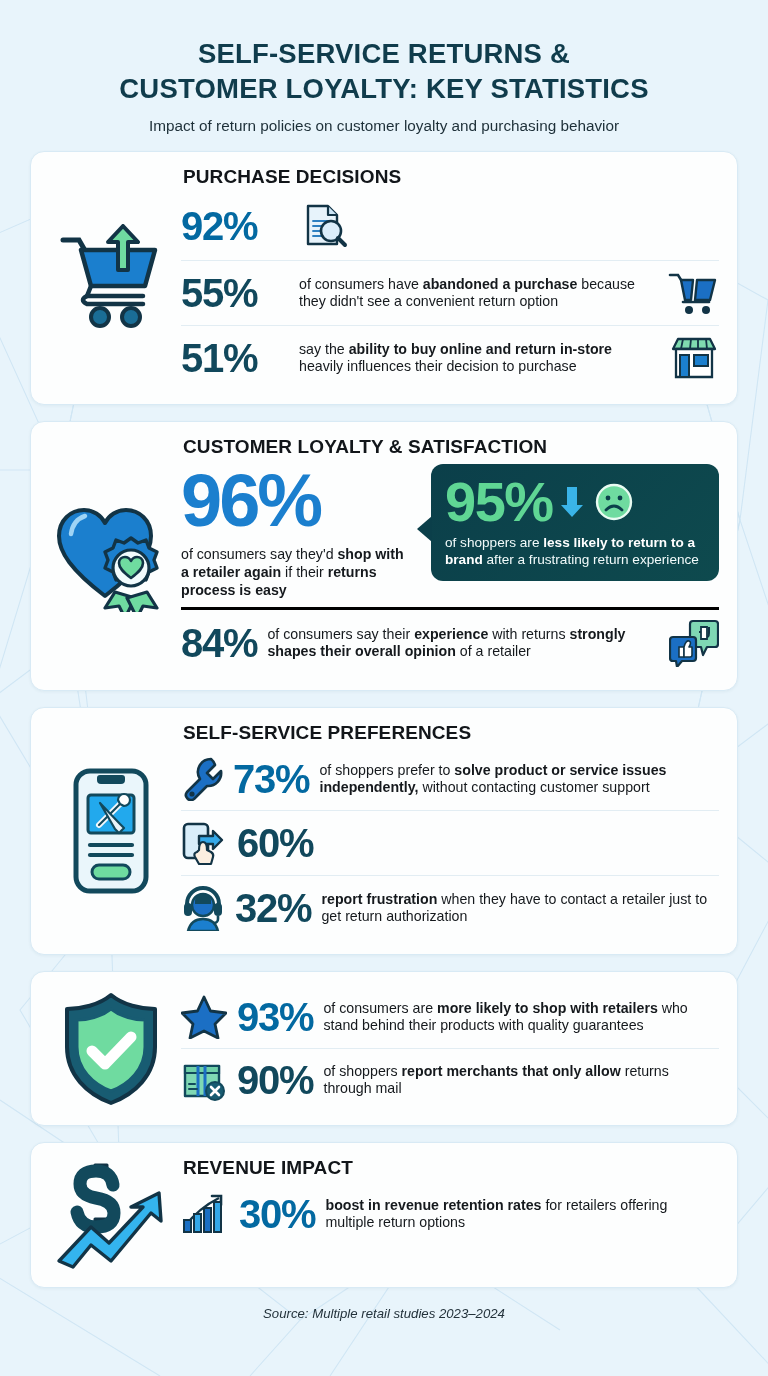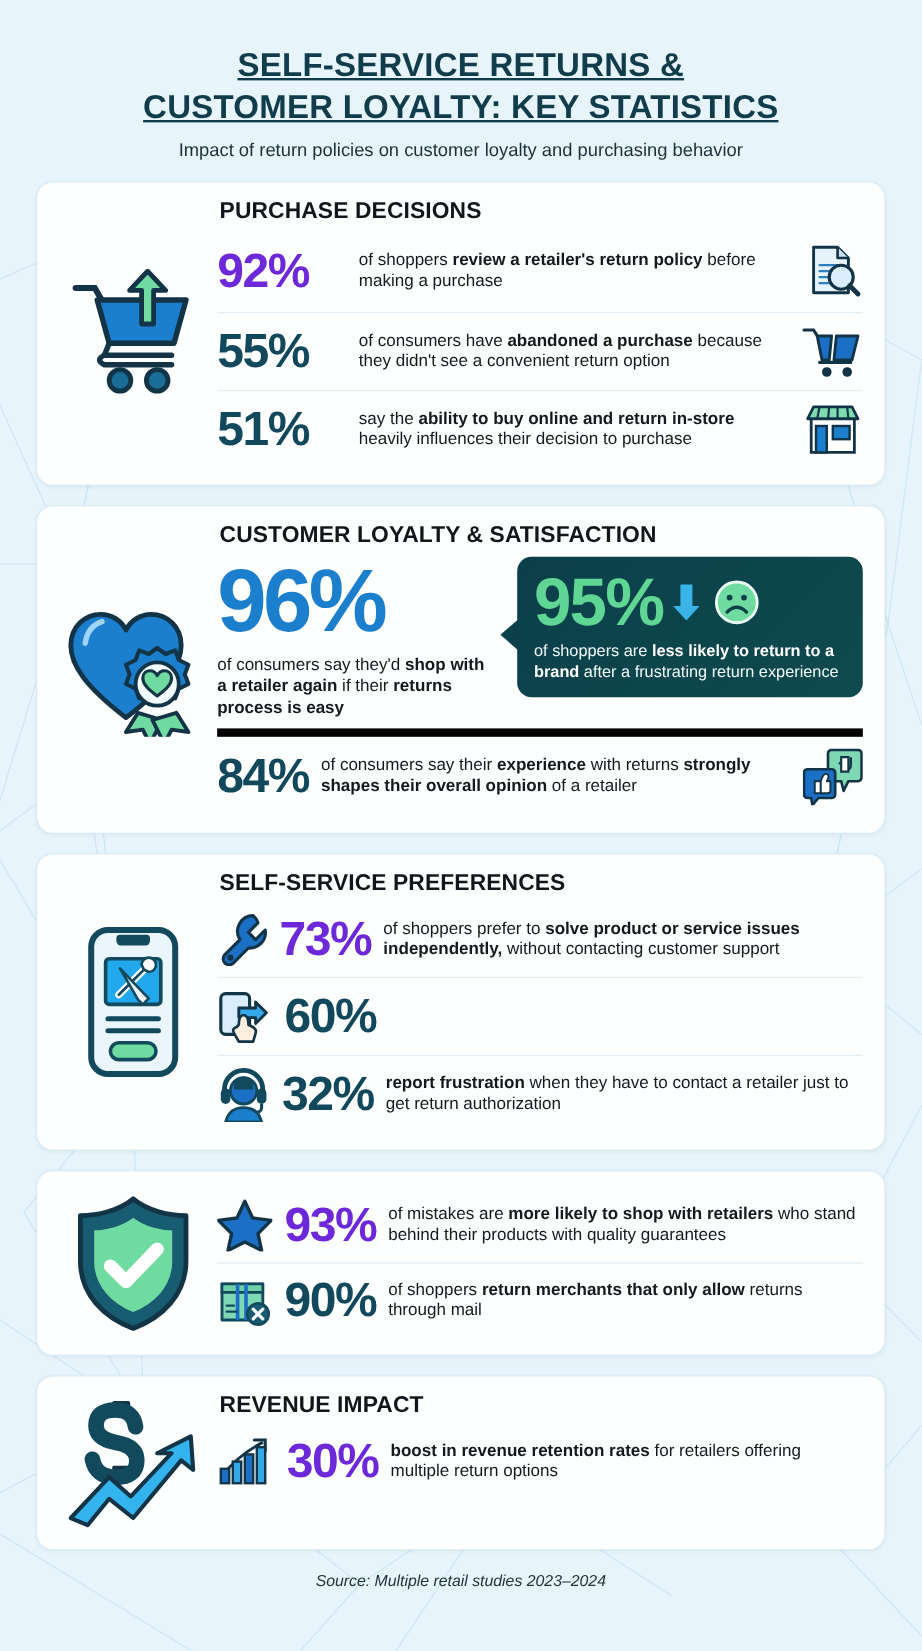--- a/index.html
+++ b/index.html
@@ -27,21 +27,20 @@
 
   
   .header { text-align: center; padding-top: 36px; }
   .header h1 {
     font-size: 27.5px;
     line-height: 1.28;
     letter-spacing: 0.2px;
     font-weight: 800;
     color: #103c4c;
     text-transform: uppercase;
-    text-decoration: underline;
   }
   .header .subtitle {
     margin-top: 11px;
     font-size: 15.3px;
     color: #1d2f38;
     font-weight: 400;
   }
 
   
   .card {
@@ -83,21 +82,21 @@
   .stat-row + .stat-row { border-top: 1px solid #e2edf3; }
   .stat-lead-icon { flex: 0 0 auto; display:flex; align-items:center; }
   .pct {
     flex: 0 0 auto;
     font-size: 40px;
     font-weight: 800;
     letter-spacing: -1.2px;
     line-height: 1;
     white-space: nowrap;
   }
-  .pct.blue { color: #6d28d9; }
+  .pct.blue { color: #0369a1; }
   .pct.dark { color: #11485c; }
   .stat-text {
     flex: 1 1 auto;
     font-size: 14.2px;
     line-height: 1.2;
     color: #15191d;
   }
   .stat-text b { font-weight: 800; }
   .stat-tail-icon { flex: 0 0 auto; display:flex; align-items:center; }
 
@@ -141,21 +140,21 @@
     letter-spacing: -1.5px;
     line-height: 1;
   }
   .callout-text {
     margin-top: 5px;
     font-size: 13.6px;
     line-height: 1.25;
     color: #f2fbfb;
   }
   .callout-text b { font-weight: 800; color: #ffffff; }
-  .loyalty-bottom { margin-top: 8px; border-top: 7px solid #000000; }
+  .loyalty-bottom { margin-top: 8px; border-top: 3px solid #000000; }
 
   
   .footer {
     text-align: center;
     margin-top: 18px;
     font-size: 13.2px;
     font-style: italic;
     color: #23323b;
   }
 </style>
@@ -203,23 +202,20 @@
         <circle cx="45" cy="93" r="9" fill="#1a6d96" stroke="#123446" stroke-width="4"></circle>
         <circle cx="76" cy="93" r="9" fill="#1a6d96" stroke="#123446" stroke-width="4"></circle>
         <path d="M63 46 V18 H53 L68 2 L83 18 H73 V46 Z" fill="#6fdba0" stroke="#123446" stroke-width="4" stroke-linejoin="round"></path>
       </svg>
     </div>
     <div class="card-body">
       <div class="card-title">PURCHASE DECISIONS</div>
 
       <div class="stat-row">
         <div class="pct blue">92%</div>
-        <div class="stat-text">
-          <span>of shoppers </span><b>review a retailer's return policy</b><span> before making a purchase</span>
-        </div>
         <div class="stat-tail-icon">
           <svg width="50" height="50" viewBox="0 0 50 50">
             <path d="M9 5 h20 l9 9 v29 H9 Z" fill="#e7f3fb" stroke="#123446" stroke-width="2.4" stroke-linejoin="round"></path>
             <path d="M29 5 v9 h9" fill="#cbe4f5" stroke="#123446" stroke-width="2.2" stroke-linejoin="round"></path>
             <g stroke="#2d7fc0" stroke-width="1.9" stroke-linecap="round">
               <path d="M14 20 h16"></path>
                 <path d="M14 25 h16"></path>
                 <path d="M14 30 h12"></path>
                 <path d="M14 35 h9"></path>
             </g>
@@ -412,42 +408,42 @@
     <div class="card-body">
 
       <div class="stat-row">
         <div class="stat-lead-icon">
           <svg width="46" height="44" viewBox="0 0 46 44">
             <path d="M23 2 L29.5 16 L45 18 L34 29 L37 43 L23 36 L9 43 L12 29 L1 18 L16.5 16 Z" fill="#1b6fc4" stroke="#123446" stroke-width="2.8" stroke-linejoin="round"></path>
           </svg>
         </div>
         <div class="pct blue">93%</div>
         <div class="stat-text">
-          <span>of mistakes are </span><b>more likely to shop with retailers</b><span> who stand behind their products with quality guarantees</span>
+          <span>of consumers are </span><b>more likely to shop with retailers</b><span> who stand behind their products with quality guarantees</span>
         </div>
       </div>
 
       <div class="stat-row">
         <div class="stat-lead-icon">
           <svg width="46" height="44" viewBox="0 0 46 44">
             <path d="M4 8 h34 v30 H4 Z" fill="#7fd8b4" stroke="#12495c" stroke-width="2.4" stroke-linejoin="round"></path>
             <path d="M4 8 h34 v7 H4 Z" fill="#6fd0a8" stroke="#12495c" stroke-width="2.2"></path>
             <path d="M17 8 v30" stroke="#1b6fc4" stroke-width="3"></path>
             <path d="M24 8 v30" stroke="#1b6fc4" stroke-width="3"></path>
             <g stroke="#12495c" stroke-width="2" stroke-linecap="round">
               <path d="M8 26 h6"></path>
                 <path d="M8 31 h8"></path>
             </g>
             <circle cx="34" cy="33" r="9" fill="#185c72" stroke="#12495c" stroke-width="2"></circle>
             <path d="M30 29 l8 8 M38 29 l-8 8" stroke="#ffffff" stroke-width="2.6" stroke-linecap="round"></path>
           </svg>
         </div>
         <div class="pct dark">90%</div>
         <div class="stat-text">
-          <span>of shoppers </span><b>return merchants that only allow</b><span> returns through mail</span>
+          <span>of shoppers </span><b>report merchants that only allow</b><span> returns through mail</span>
         </div>
       </div>
     </div>
   </div>
 
   <div class="card">
     <div class="card-icon">
       <svg width="120" height="116" viewBox="0 0 120 116">
         <g fill="#12495c" stroke="#123446" stroke-width="3" stroke-linejoin="round">
           <path d="M44 8 h12 v8 h-12 Z"></path>

